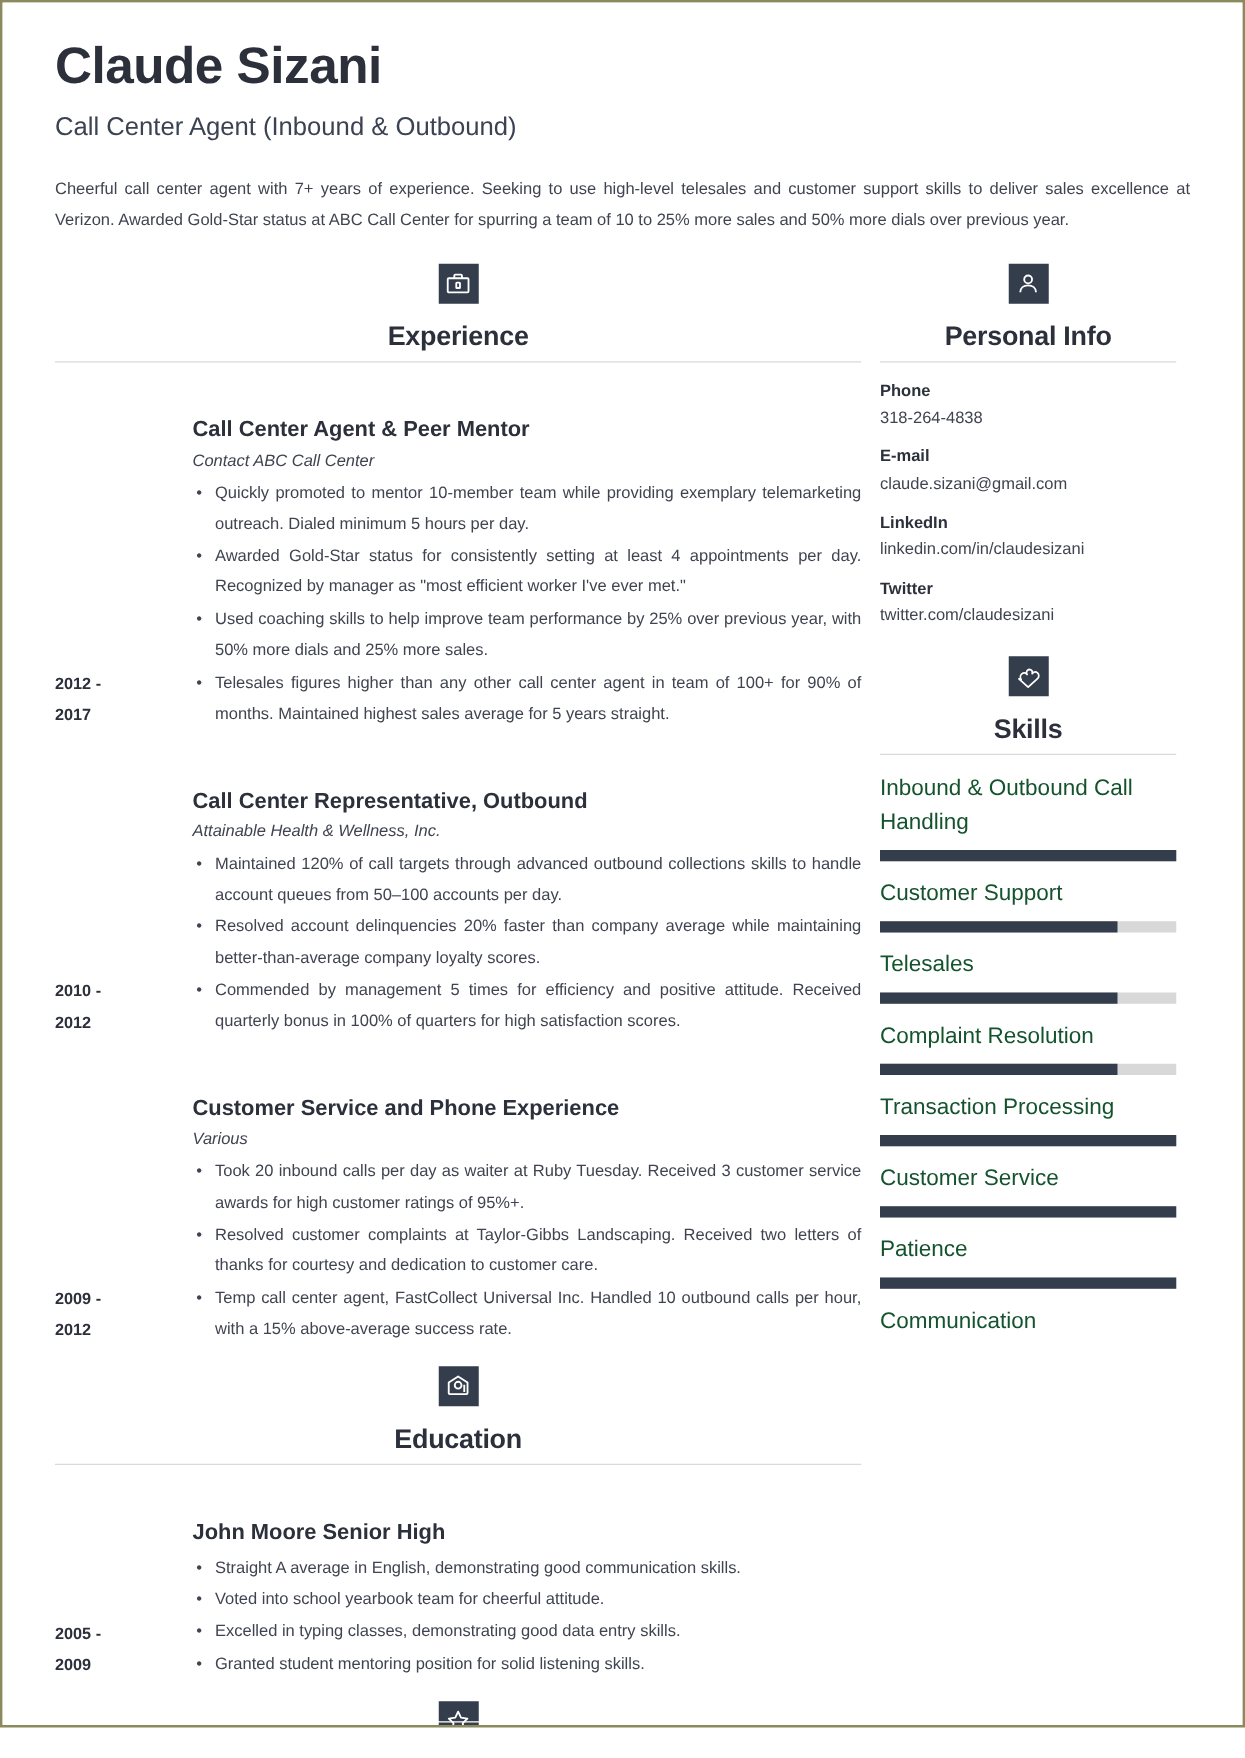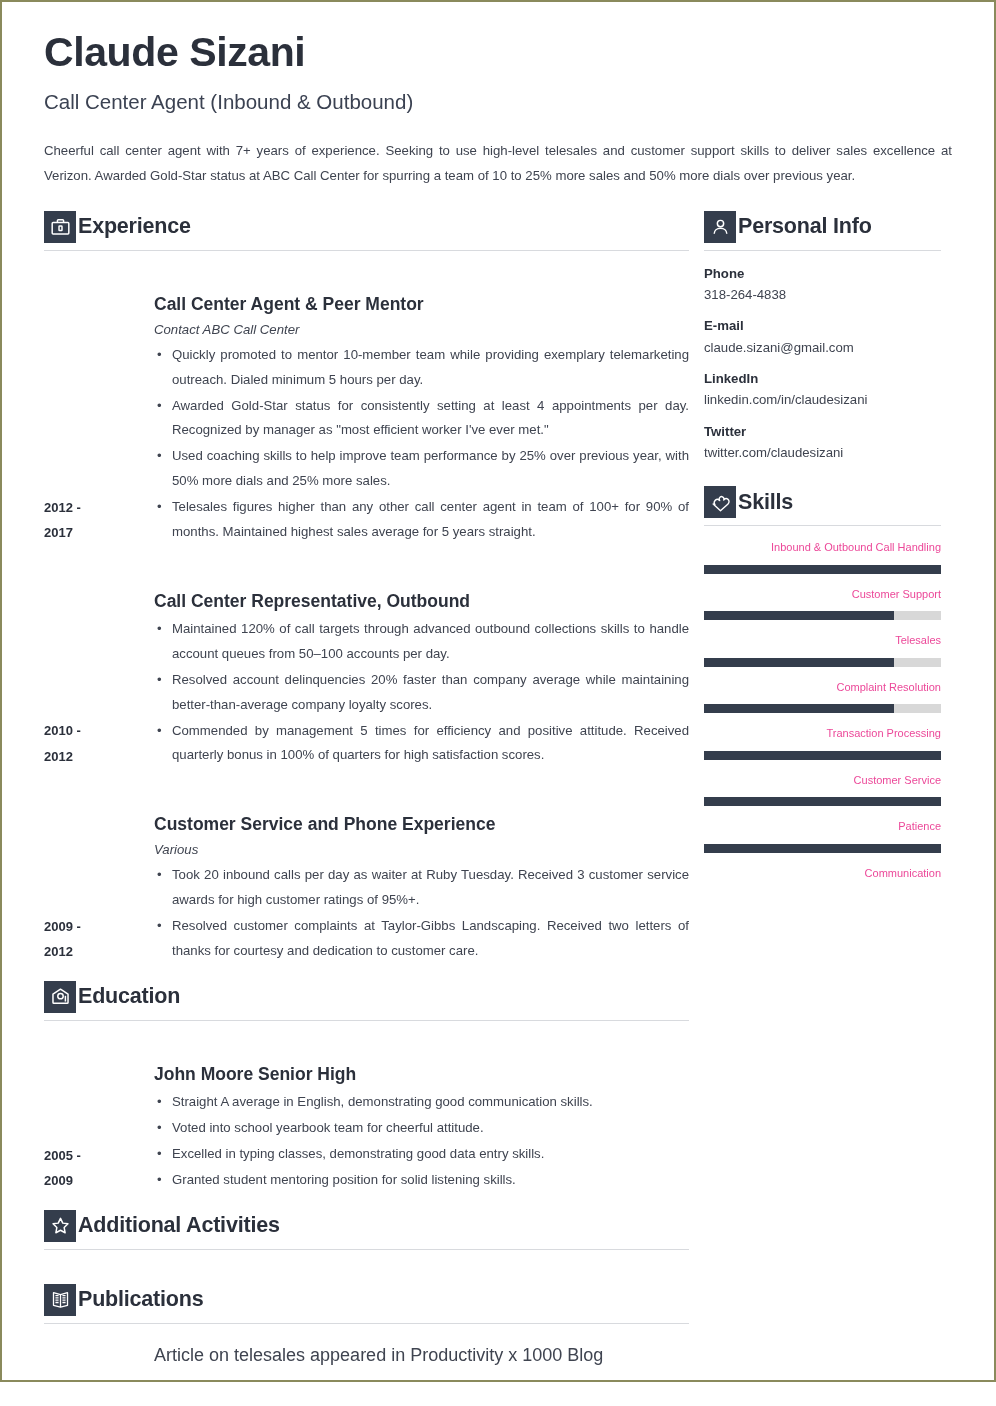--- a/index.html
+++ b/index.html
@@ -69,22 +69,23 @@
     align-items: flex-start;
   }
   .col-main { width: 645px; flex: 0 0 645px; }
   .col-side { width: 237px; flex: 0 0 237px; margin-left: 15px; }
 
   
   .section { margin-bottom: 0; }
   .sec-head {
     display: flex;
     align-items: center;
-    gap: 2px;
+    gap: 14px;
     padding-bottom: 7px;
+    flex-direction: column;
   }
   .sec-icon {
     width: 32px; height: 32px;
     flex: 0 0 32px;
     background: #343d4c;
     display: flex;
     align-items: center;
     justify-content: center;
   }
   .sec-icon svg { display: block; }
@@ -171,25 +172,24 @@
     line-height: 1.55;
   }
   .info-value {
     font-size: 13.2px;
     color: #3f4450;
     line-height: 1.6;
   }
 
   .skill-row { margin-bottom: 12px; }
   .skill-name {
-    font-size: 11px;
-    color: #ec4899;
+    font-size: 18px;
+    color: #14532d;
     line-height: 1.5;
     margin-bottom: 9px;
-    text-align: right;
   }
   .skill-track {
     position: relative;
     height: 9px;
     width: 100%;
     background: #d8d8d8;
   }
   .skill-fill {
     position: absolute;
     left: 0; top: 0; bottom: 0;
@@ -261,39 +261,41 @@
             </div>
           </div>
 
           <div class="entry">
             <div class="entry-dates">
               <div>2010 -</div>
               <div>2012</div>
             </div>
             <div class="entry-body">
               <div class="entry-role">Call Center Representative, Outbound</div>
+              <div class="entry-org">Attainable Health &amp; Wellness, Inc.</div>
               <ul class="bullets">
                 <li>Maintained 120% of call targets through advanced outbound collections skills to handle account queues from 50–100 accounts per day.</li>
                 <li>Resolved account delinquencies 20% faster than company average while maintaining better-than-average company loyalty scores.</li>
                 <li>Commended by management 5 times for efficiency and positive attitude. Received quarterly bonus in 100% of quarters for high satisfaction scores.</li>
               </ul>
             </div>
           </div>
 
           <div class="entry">
             <div class="entry-dates">
               <div>2009 -</div>
               <div>2012</div>
             </div>
             <div class="entry-body">
               <div class="entry-role">Customer Service and Phone Experience</div>
               <div class="entry-org">Various</div>
               <ul class="bullets">
                 <li>Took 20 inbound calls per day as waiter at Ruby Tuesday. Received 3 customer service awards for high customer ratings of 95%+.</li>
                 <li>Resolved customer complaints at Taylor-Gibbs Landscaping. Received two letters of thanks for courtesy and dedication to customer care.</li>
+                <li>Temp call center agent, FastCollect Universal Inc. Handled 10 outbound calls per hour, with a 15% above-average success rate.</li>
               </ul>
             </div>
           </div>
         </div>
 
         <div class="section">
           <div class="sec-head">
             <span class="sec-icon">
               <svg width="21" height="21" viewBox="0 0 24 24" fill="none" stroke="#ffffff" stroke-width="1.7" stroke-linejoin="round">
                 <path d="M12 3.6 3.4 9.2v9.6a1 1 0 0 0 1 1h15.2a1 1 0 0 0 1-1V9.2z"></path>

